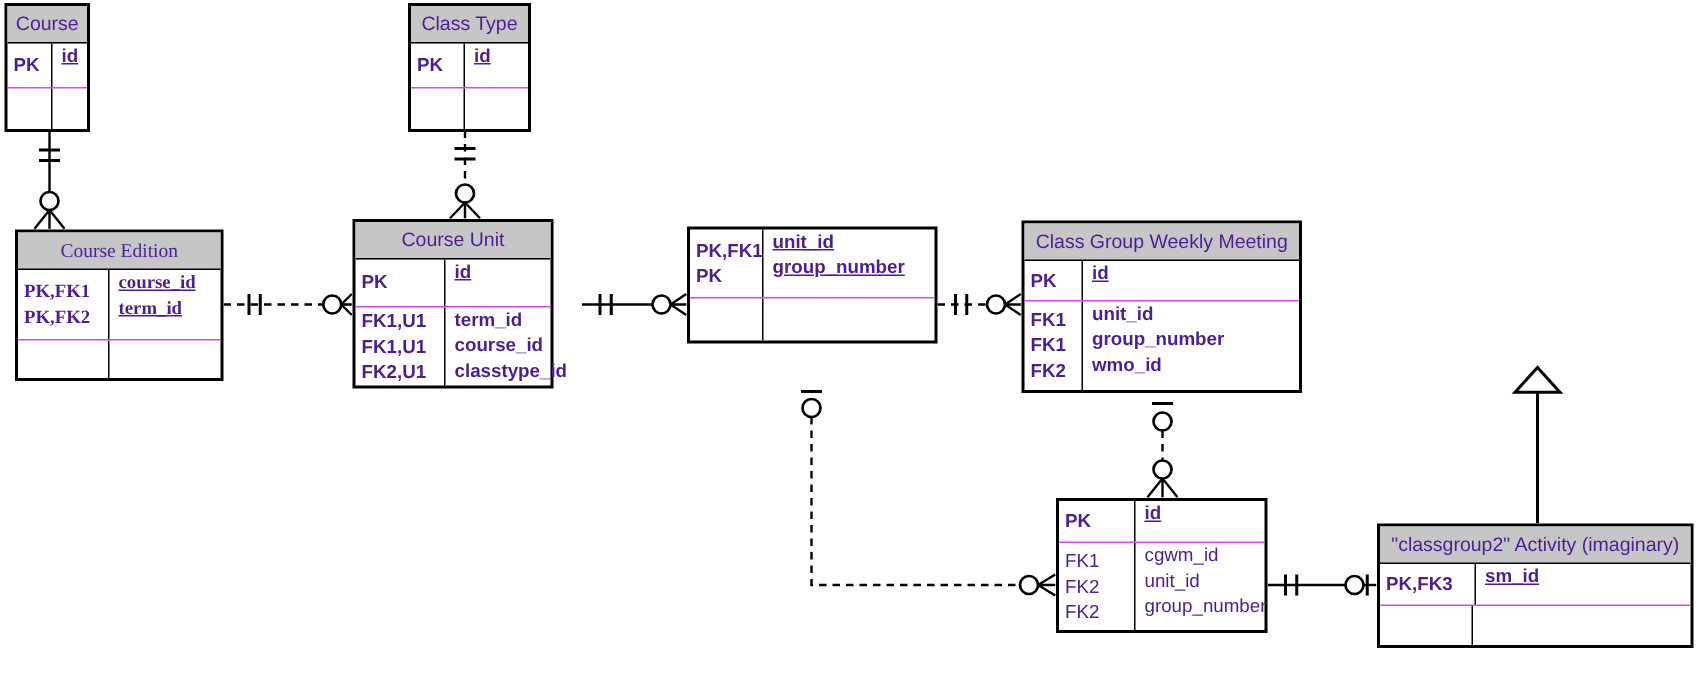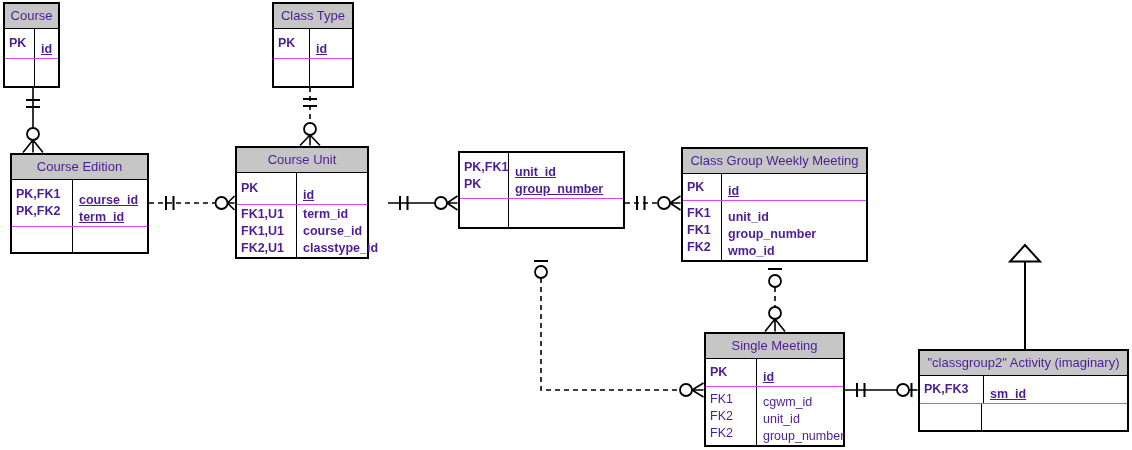--- a/index.html
+++ b/index.html
@@ -7,21 +7,21 @@
           font-family:"Liberation Sans","DejaVu Sans",sans-serif;color:#4c1d95;}
   #wires{position:absolute;left:0;top:0;width:1132px;height:450px;}
   .ent{position:absolute;background:#fff;border:2px solid #000;box-sizing:border-box;font-size:12.5px;}
   .hdr{background:#c6c6c6;border-bottom:1px solid #000;height:24px;line-height:24px;
        text-align:center;font-size:13px;white-space:nowrap;overflow:hidden;}
   .sec{display:flex;box-sizing:border-box;}
   .sec + .sec{border-top:1px solid #d946ef;}
   .sec.gtop + .sec{border-top:1px solid #8a8a8a;}
   .keys{border-right:1px solid #000;box-sizing:border-box;display:flex;flex-direction:column;
         justify-content:center;padding-left:4px;flex-shrink:0;}
-  .names{flex:1;display:flex;flex-direction:column;justify-content:flex-end;padding-left:6px;}
+  .names{flex:1;display:flex;flex-direction:column;justify-content:flex-start;padding-left:6px;}
   .cell{line-height:17px;white-space:nowrap;font-weight:bold;}
   .cell.reg{font-weight:normal;}
   .u{text-decoration:underline;}
 </style>
 </head>
 <body>
 
 <div id="canvas">
 
   <svg id="wires" viewBox="0 0 1132 450" xmlns="http://www.w3.org/2000/svg">
@@ -116,21 +116,21 @@
       <div class="names">
           <div class="cell u">id</div>
         </div>
     </div>
     <div class="sec" style="height:28px">
         <div class="keys" style="width:36px"></div>
         <div class="names"></div>
       </div>
   </div>
 
-  <div class="ent" style="left:10px;top:153px;width:139px;">
+  <div class="ent" style="left:10px;top:153px;width:139px;font-family:Liberation Serif, serif;">
     <div class="hdr">Course Edition</div>
     <div class="sec" style="height:46px">
       <div class="keys" style="width:61px">
         <div class="cell">PK,FK1</div>
         <div class="cell">PK,FK2</div>
       </div>
       <div class="names">
         <div class="cell u">course_id</div>
         <div class="cell u">term_id</div>
       </div>
@@ -201,21 +201,20 @@
       <div class="names">
         <div class="cell">unit_id</div>
         <div class="cell">group_number</div>
         <div class="cell">wmo_id</div>
       </div>
     </div>
   </div>
 
 
   <div class="ent" style="left:704px;top:332px;width:141px;">
-    <div class="hdr">Single Meeting</div>
     <div class="sec" style="height:27px">
       <div class="keys" style="width:51px">
           <div class="cell">PK</div>
         </div>
       <div class="names">
           <div class="cell u">id</div>
         </div>
     </div>
     <div class="sec" style="height:59px">
       <div class="keys" style="width:51px">

